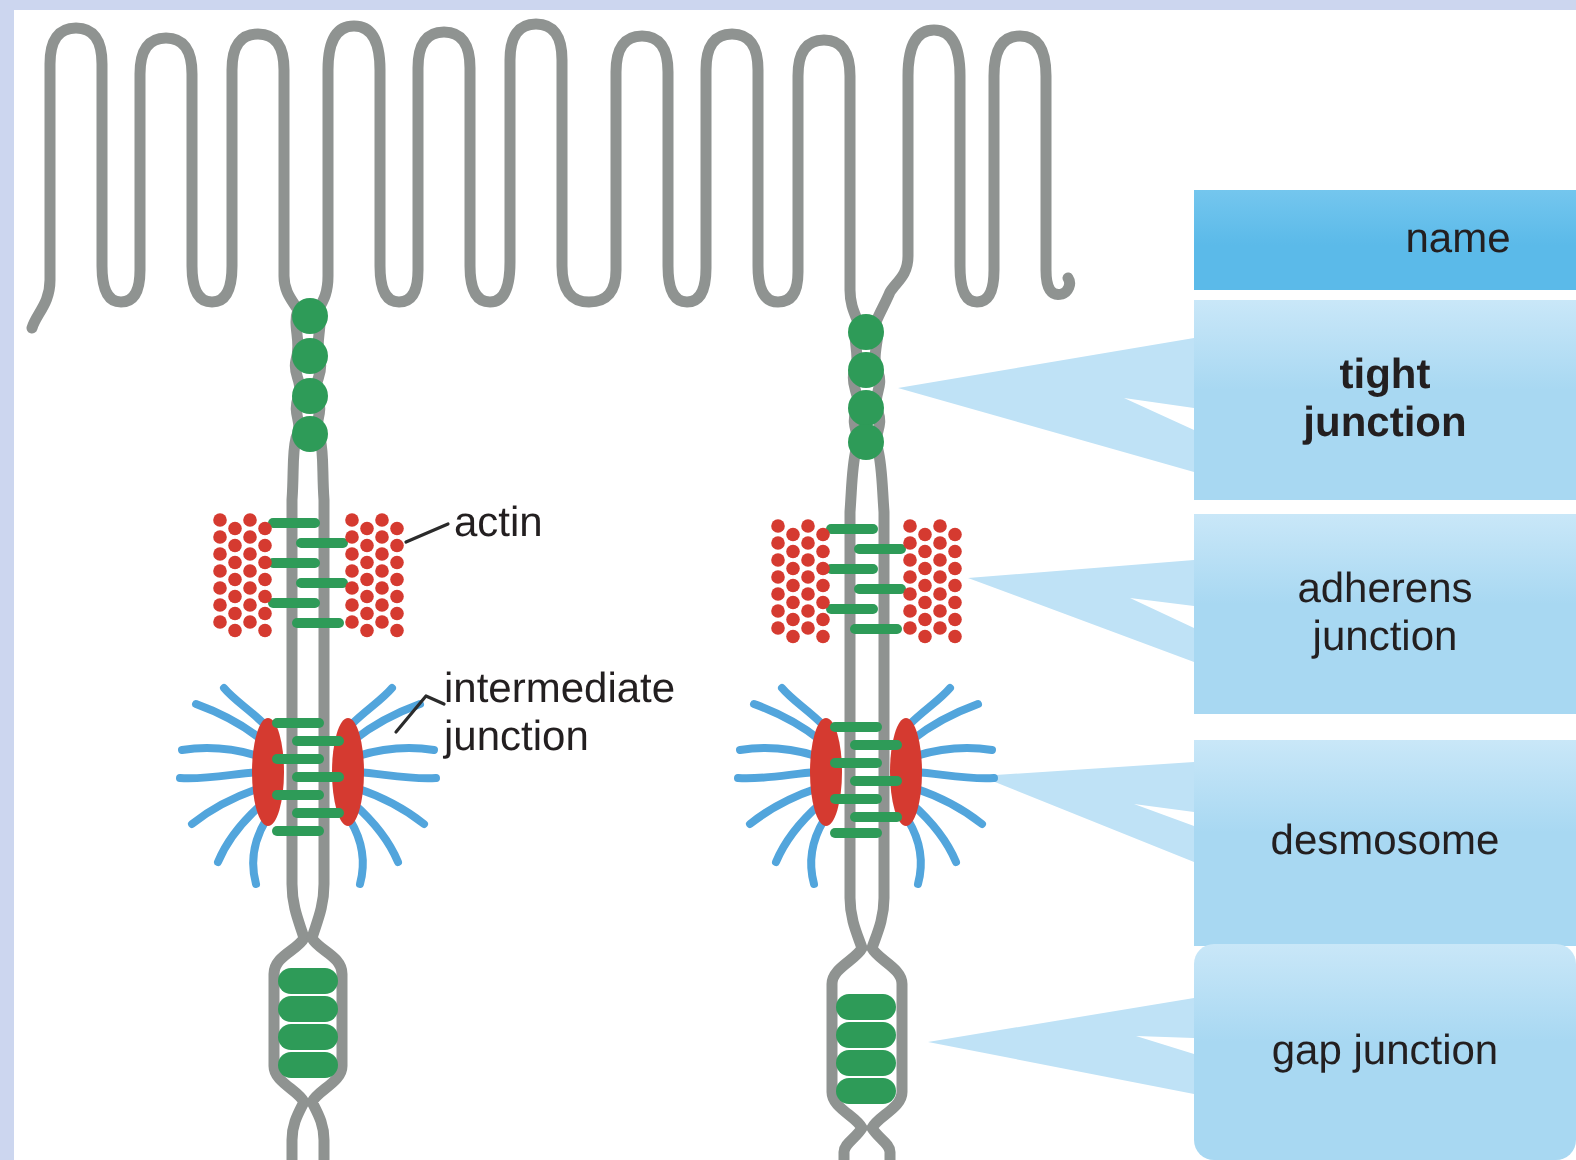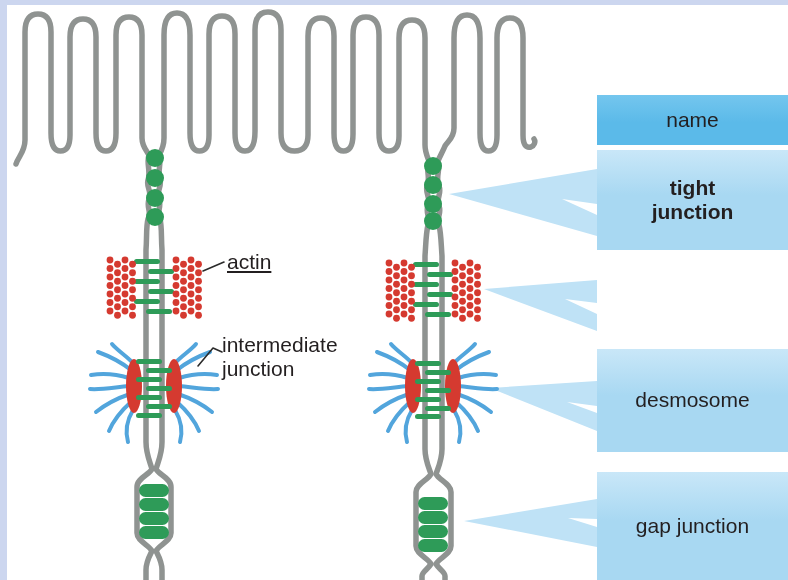--- a/index.html
+++ b/index.html
@@ -15,29 +15,29 @@
   .membrane{fill:none;stroke:var(--membrane-gray);stroke-width:5.5;stroke-linecap:round;stroke-linejoin:round;}
   .green{fill:var(--junction-green);}
   .red{fill:var(--actin-red);}
   .fil{fill:none;stroke:var(--filament-blue);stroke-width:4;stroke-linecap:round;}
   .wedge{fill:var(--callout-blue);}
   .pointer{fill:none;stroke:#2b2b2b;stroke-width:1.6;stroke-linecap:round;stroke-linejoin:round;}
   .panel-box{
     position:absolute;left:597px;width:191px;display:flex;align-items:center;justify-content:center;
     font-size:21px;line-height:1.15;text-align:center;
   }
-  .panel-header{top:95px;height:50px;background:linear-gradient(180deg,#74c6ee 0%,var(--panel-header-blue) 55%);}
+  .panel-header{top:95px;height:50px;background:linear-gradient(180deg,#74c6ee 0%,var(--panel-header-blue) 55%);justify-content:flex-end;}
   .panel-row{background:linear-gradient(180deg,#c9e7f8 0%,var(--panel-row-blue) 45%);}
   .row-0{top:150px;height:100px;font-weight:bold;}
   .row-1{top:257px;height:100px;}
-  .row-2{top:349px;height:103px;}
-  .row-3{top:472px;height:108px;}
+  .row-2{top:370px;height:103px;}
+  .row-3{top:472px;height:108px;border-radius:10px;}
   .panel-box span{display:block;width:118px;}
   .annot{position:absolute;font-size:21px;line-height:1.12;}
-  #actin-label{left:227px;top:250px;text-decoration:underline;}
+  #actin-label{left:227px;top:250px;}
   #if-label{left:222px;top:333px;width:140px;}
 </style>
 </head>
 <body>
 
 <div id="stage">
 
   <svg id="diagram" viewBox="0 0 788 580" xmlns="http://www.w3.org/2000/svg">
 
     <g>
@@ -337,20 +337,23 @@
 
   <div class="annot" id="actin-label">actin</div>
   <div class="annot" id="if-label">intermediate junction</div>
 
   <div class="panel-box panel-header">
     <span>name</span>
   </div>
   <div class="panel-box panel-row row-0">
     <span>tight junction</span>
   </div>
+  <div class="panel-box panel-row row-1">
+    <span>adherens junction</span>
+  </div>
   <div class="panel-box panel-row row-2">
     <span>desmosome</span>
   </div>
   <div class="panel-box panel-row row-3">
     <span>gap junction</span>
   </div>
 
   <div class="frame-top"></div>
   <div class="frame-left"></div>
 </div>

